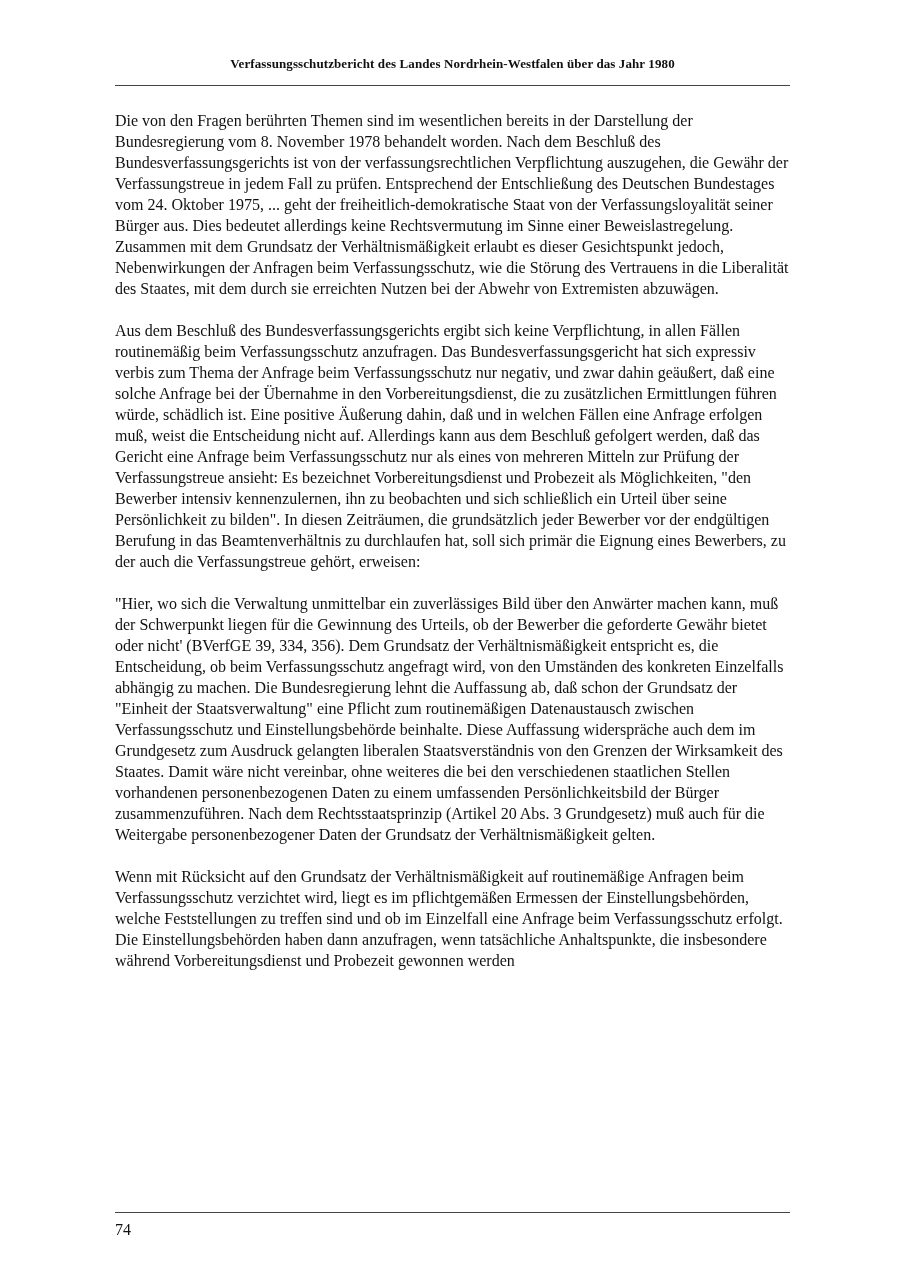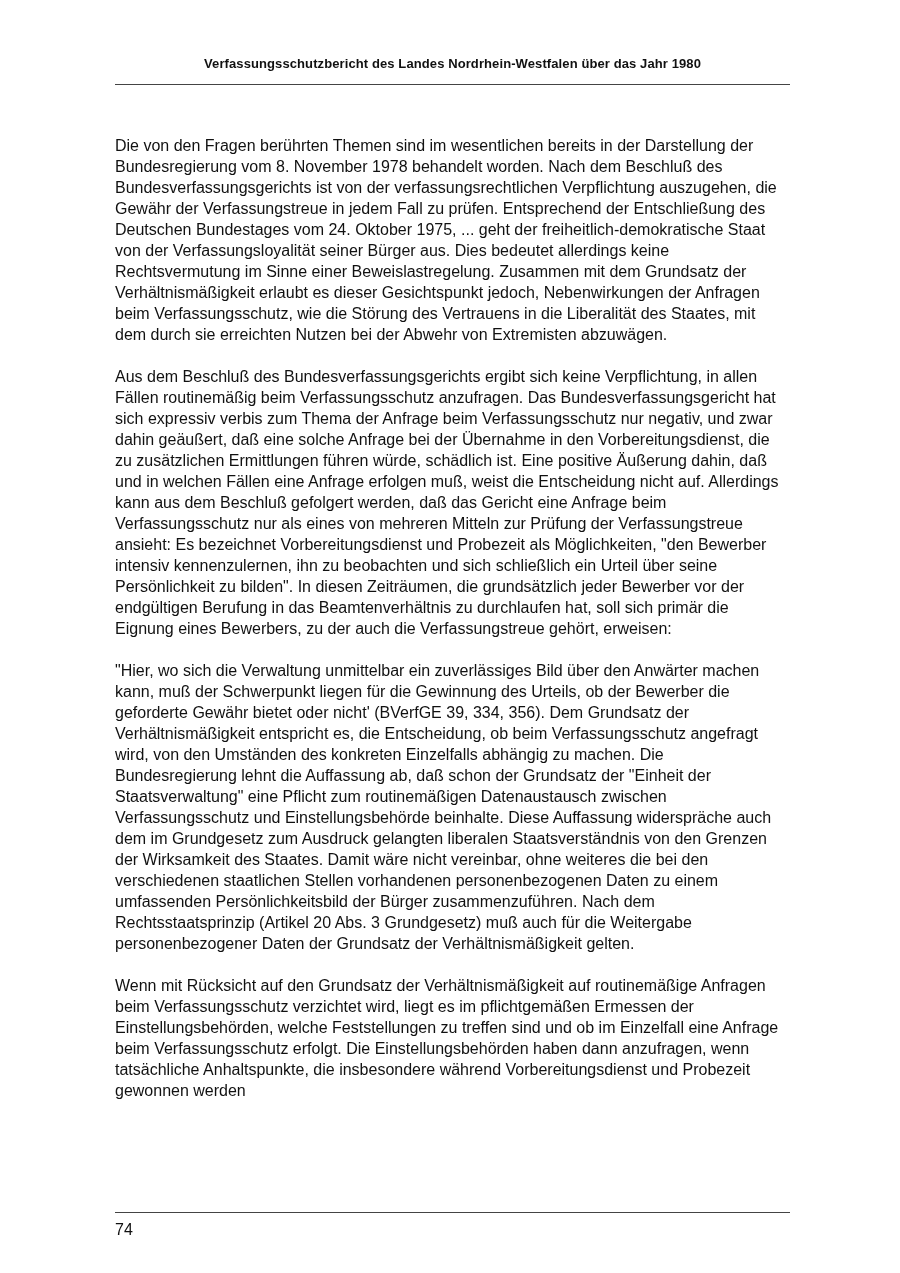--- a/index.html
+++ b/index.html
@@ -9,23 +9,22 @@
   }
   .page {
     width: 900px;
     height: 1273px;
     box-sizing: border-box;
     margin: 0 auto;
     background: #ffffff;
     padding: 56px 110px 34px 115px;
     display: flex;
     flex-direction: column;
-    font-family: Liberation Sans, sans-serif;
+    font-family: Liberation Serif, serif;
     color: #1a1a1a;
-    gap: 16px;
   }
   .doc-header {
     text-align: center;
   }
   .doc-header .header-title {
     font-size: 13px;
     font-weight: bold;
     color: #111111;
     letter-spacing: 0.1px;
   }
@@ -35,21 +34,21 @@
     margin: 13px 0 0 0;
     width: 100%;
   }
   .doc-body {
     margin-top: 20px;
     font-size: 16px;
     line-height: 21px;
     color: #111111;
   }
   .doc-body p {
-    margin: 14px 0 21px 0;
+    margin: 4px 0 21px 0;
     text-align: left;
   }
   .doc-body p:last-child {
     margin-bottom: 0;
   }
   .doc-footer {
     margin-top: auto;
   }
   .footer-rule {
     border: none;

